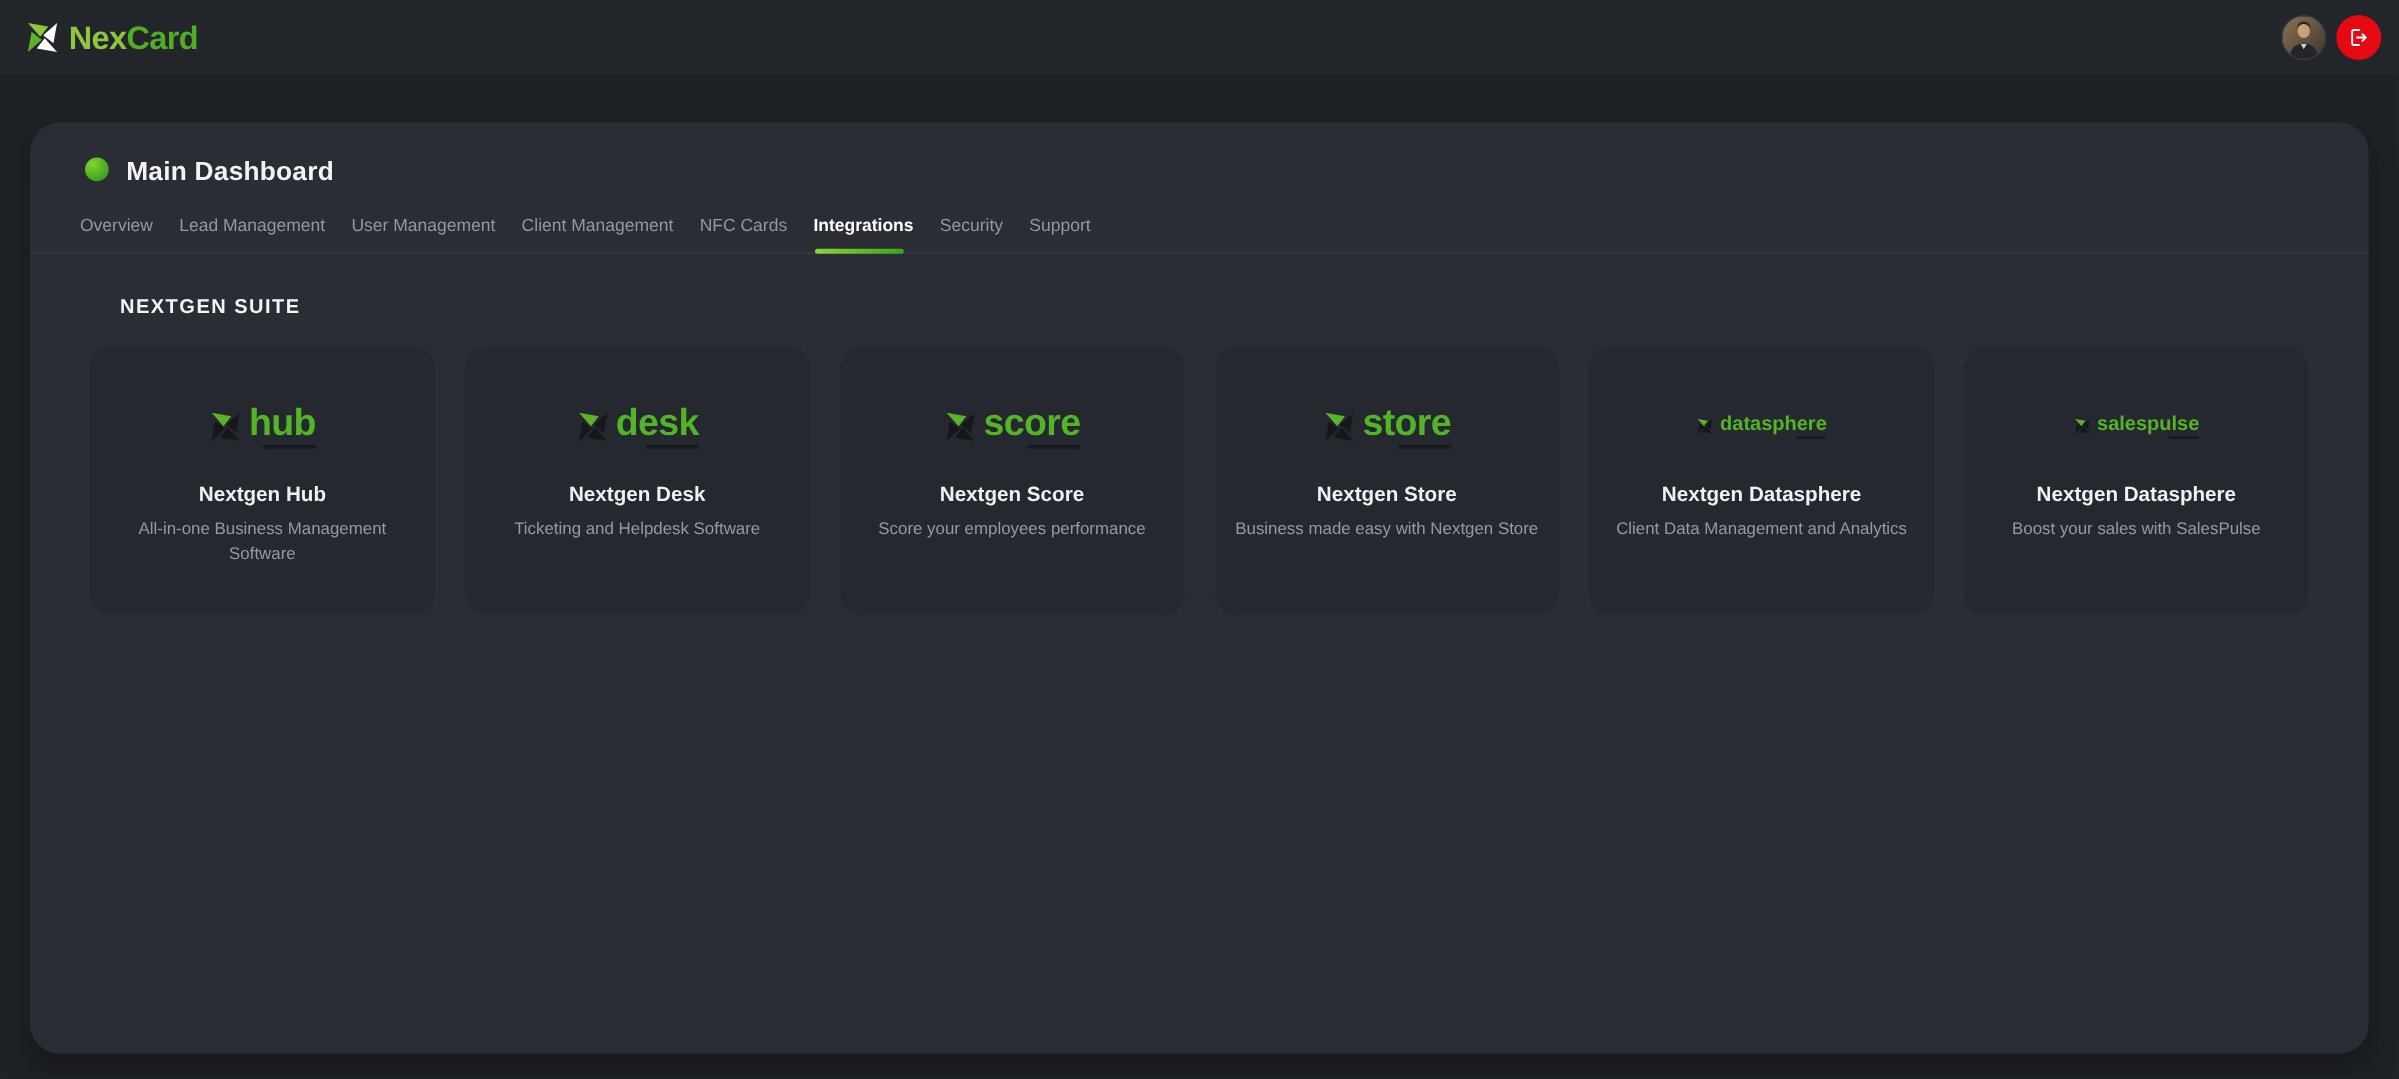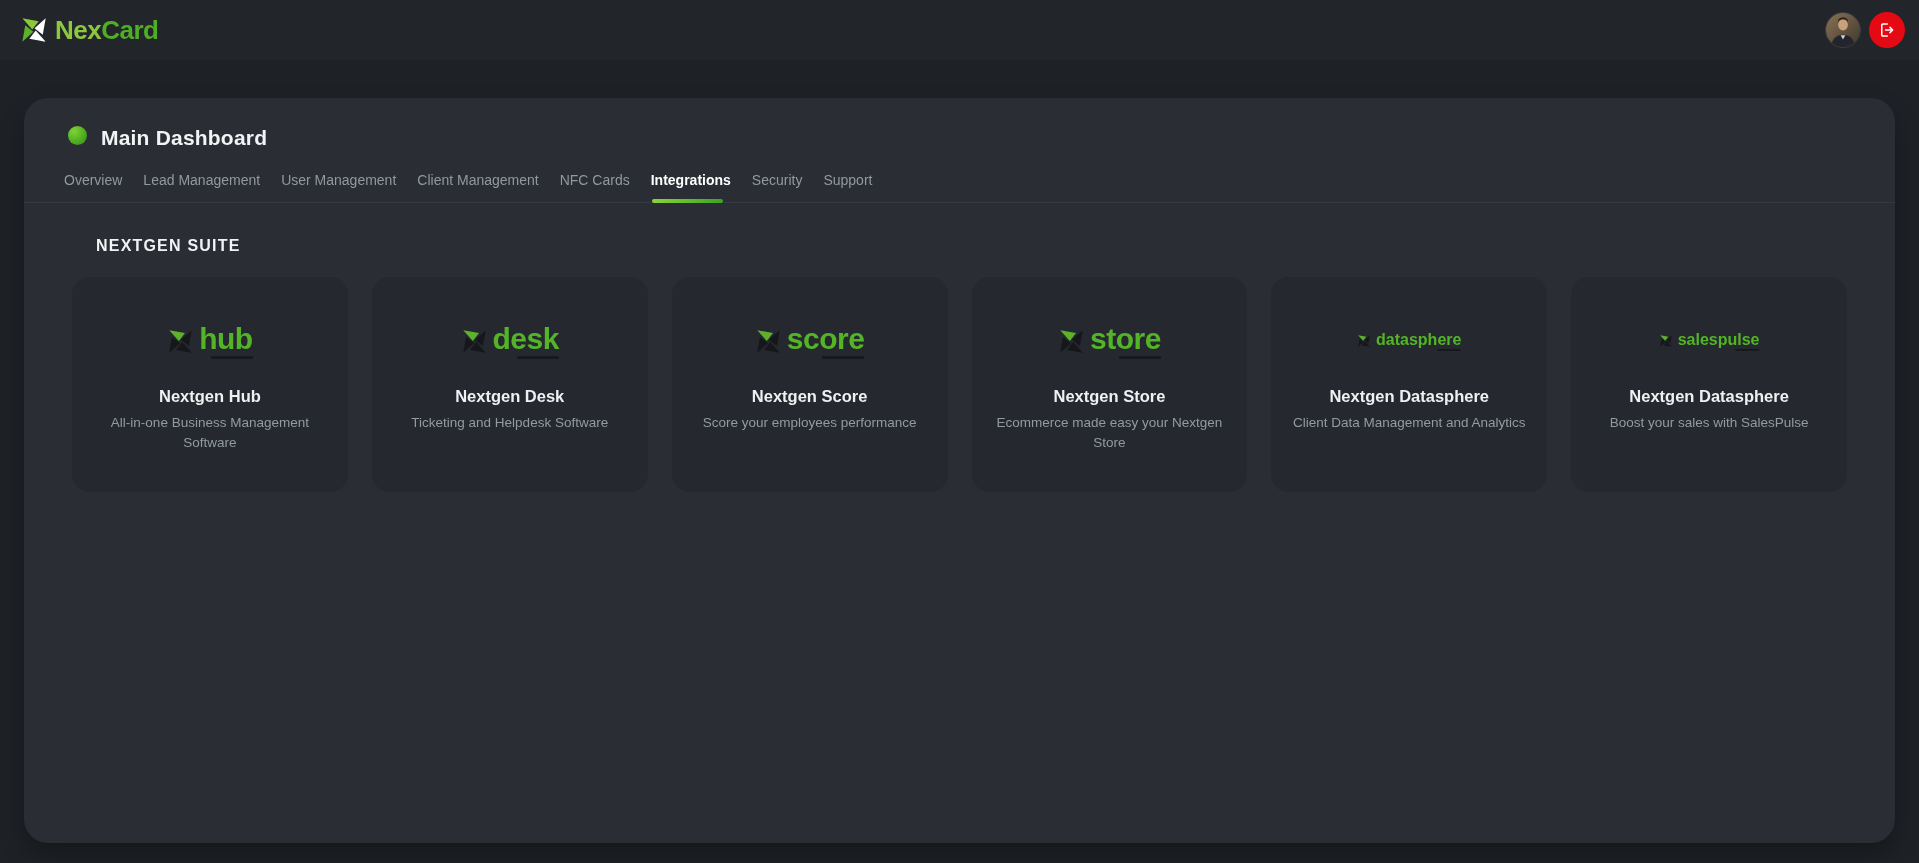--- a/index.html
+++ b/index.html
@@ -255,21 +255,21 @@
             <polygon class="blade-dark" points="44,4 39,32 25,21"></polygon>
             <polygon class="blade-dark" points="44,44 16,39 27,25"></polygon>
             <polygon class="blade-dark" points="4,44 9,16 23,27"></polygon>
           </svg>
           <span class="logo-col">
             <span class="logo-word">store</span>
             <span class="logo-byline"></span>
           </span>
         </div>
         <div class="card-title">Nextgen Store</div>
-        <div class="card-desc">Ecommerce made easy your Nextgen Store</div>
+        <div class="card-desc">Business made easy with Nextgen Store</div>
       </div>
 
       <div class="card">
         <div class="card-logo small">
           <svg viewBox="0 0 48 48">
             <polygon class="blade-green-b" points="4,4 32,9 21,23"></polygon>
             <polygon class="blade-dark" points="44,4 39,32 25,21"></polygon>
             <polygon class="blade-dark" points="44,44 16,39 27,25"></polygon>
             <polygon class="blade-dark" points="4,44 9,16 23,27"></polygon>
           </svg>

